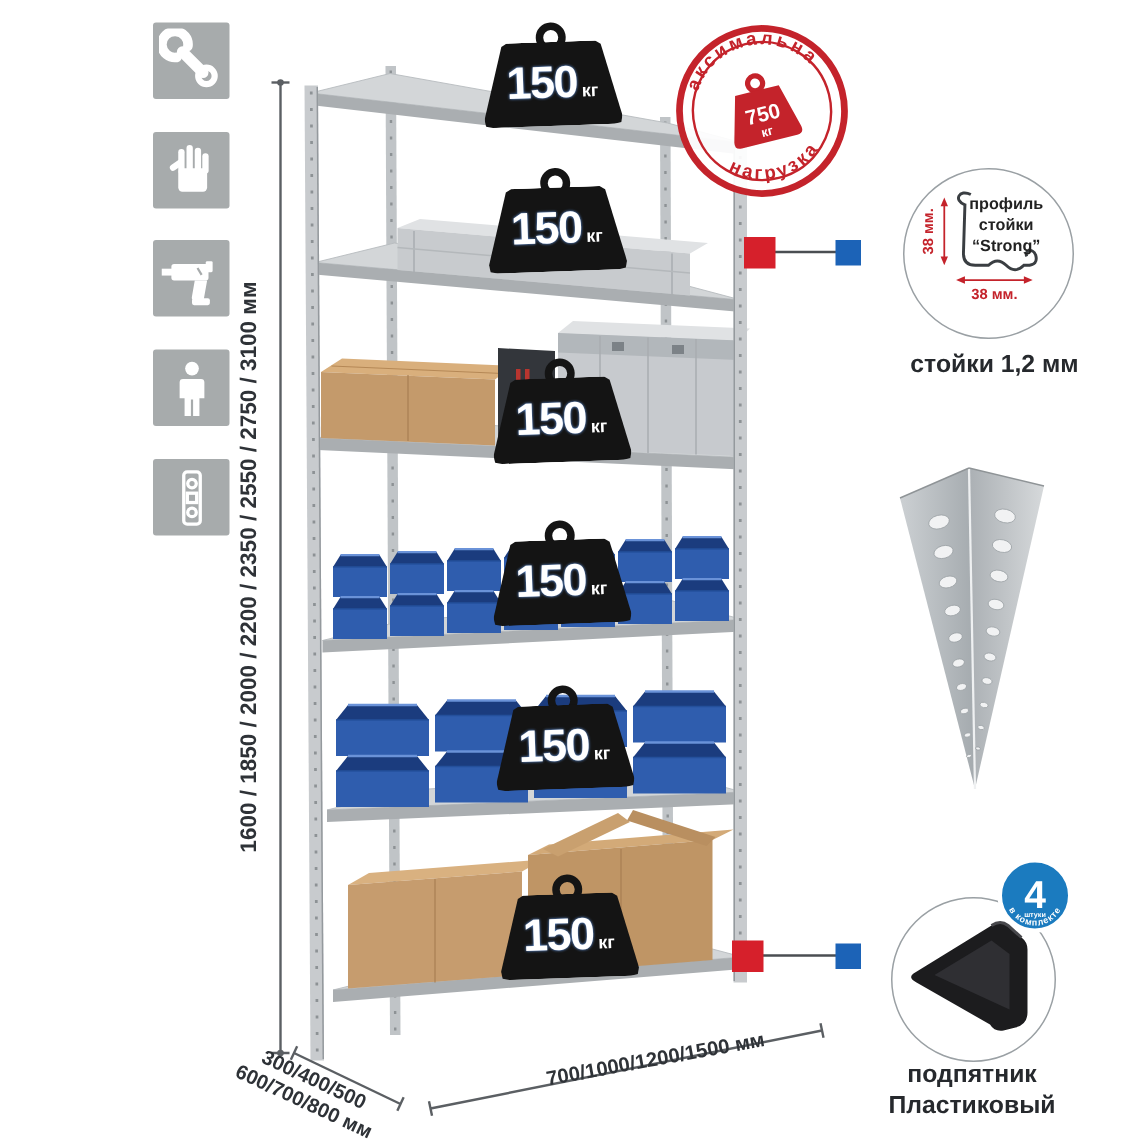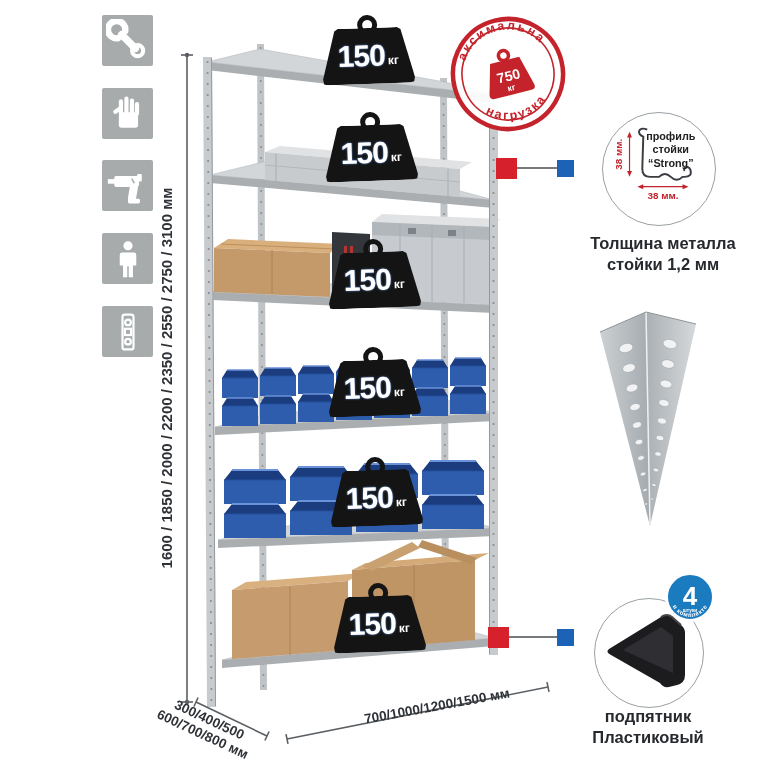--- a/index.html
+++ b/index.html
@@ -330,21 +330,20 @@
         <polygon points="30,18 24,15.5 24,20.5"></polygon>
       </g>
       <text class="profDim" transform="translate(-38,-15) rotate(-90)">38 мм.</text>
       <text class="profDim" x="4" y="31">38 мм.</text>
       <text class="profTxt" x="12" y="-30">профиль</text>
       <text class="profTxt" x="12" y="-16">стойки</text>
       <text class="profTxt" x="12" y="-2">“Strong”</text>
     </svg>
   </div>
   <div class="caption" style="left:575px;top:233px;width:176px">
-    <span>Толщина металла</span>
     <span>стойки 1,2 мм</span>
   </div>
 
   <svg class="abs" style="left:586px;top:300px" width="128" height="232" viewBox="0 0 128 232">
     <defs>
       <linearGradient id="gl" x1="0" y1="0" x2="1" y2="0">
         <stop offset="0" stop-color="#ccd0d3"></stop>
           <stop offset="1" stop-color="#a4aaae"></stop>
       </linearGradient>
       <linearGradient id="gr" x1="0" y1="0" x2="1" y2="0">

